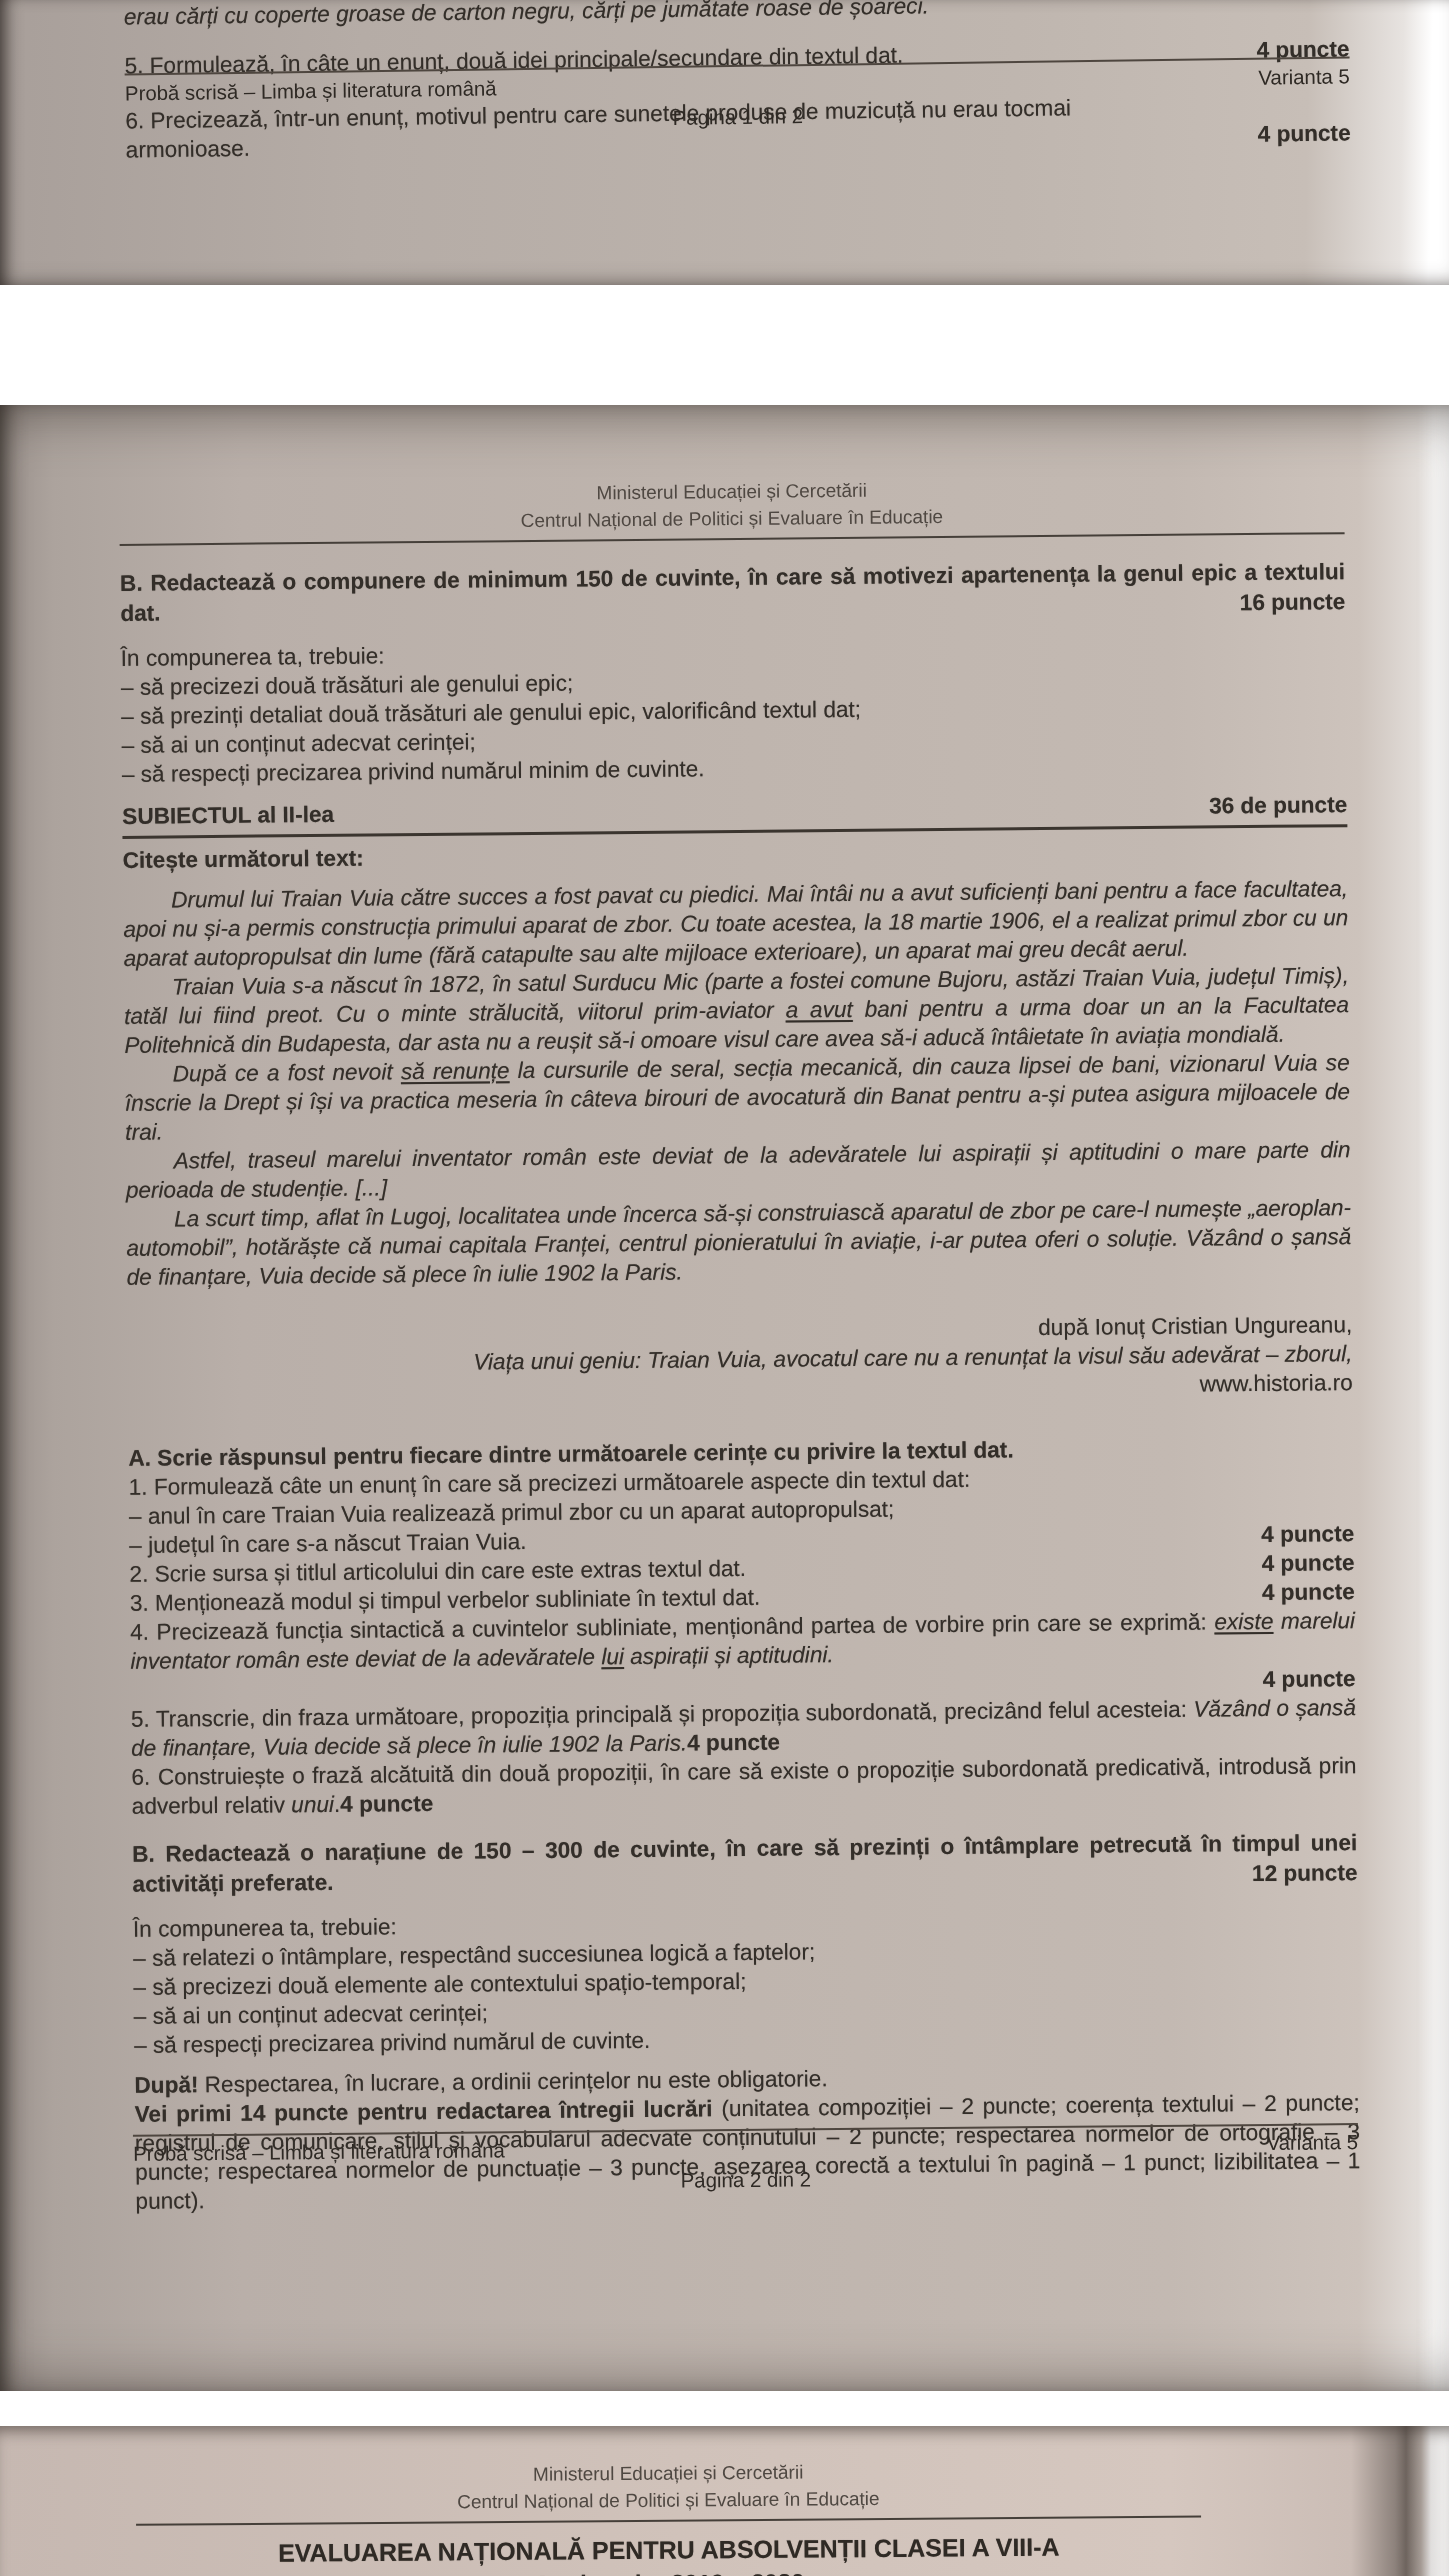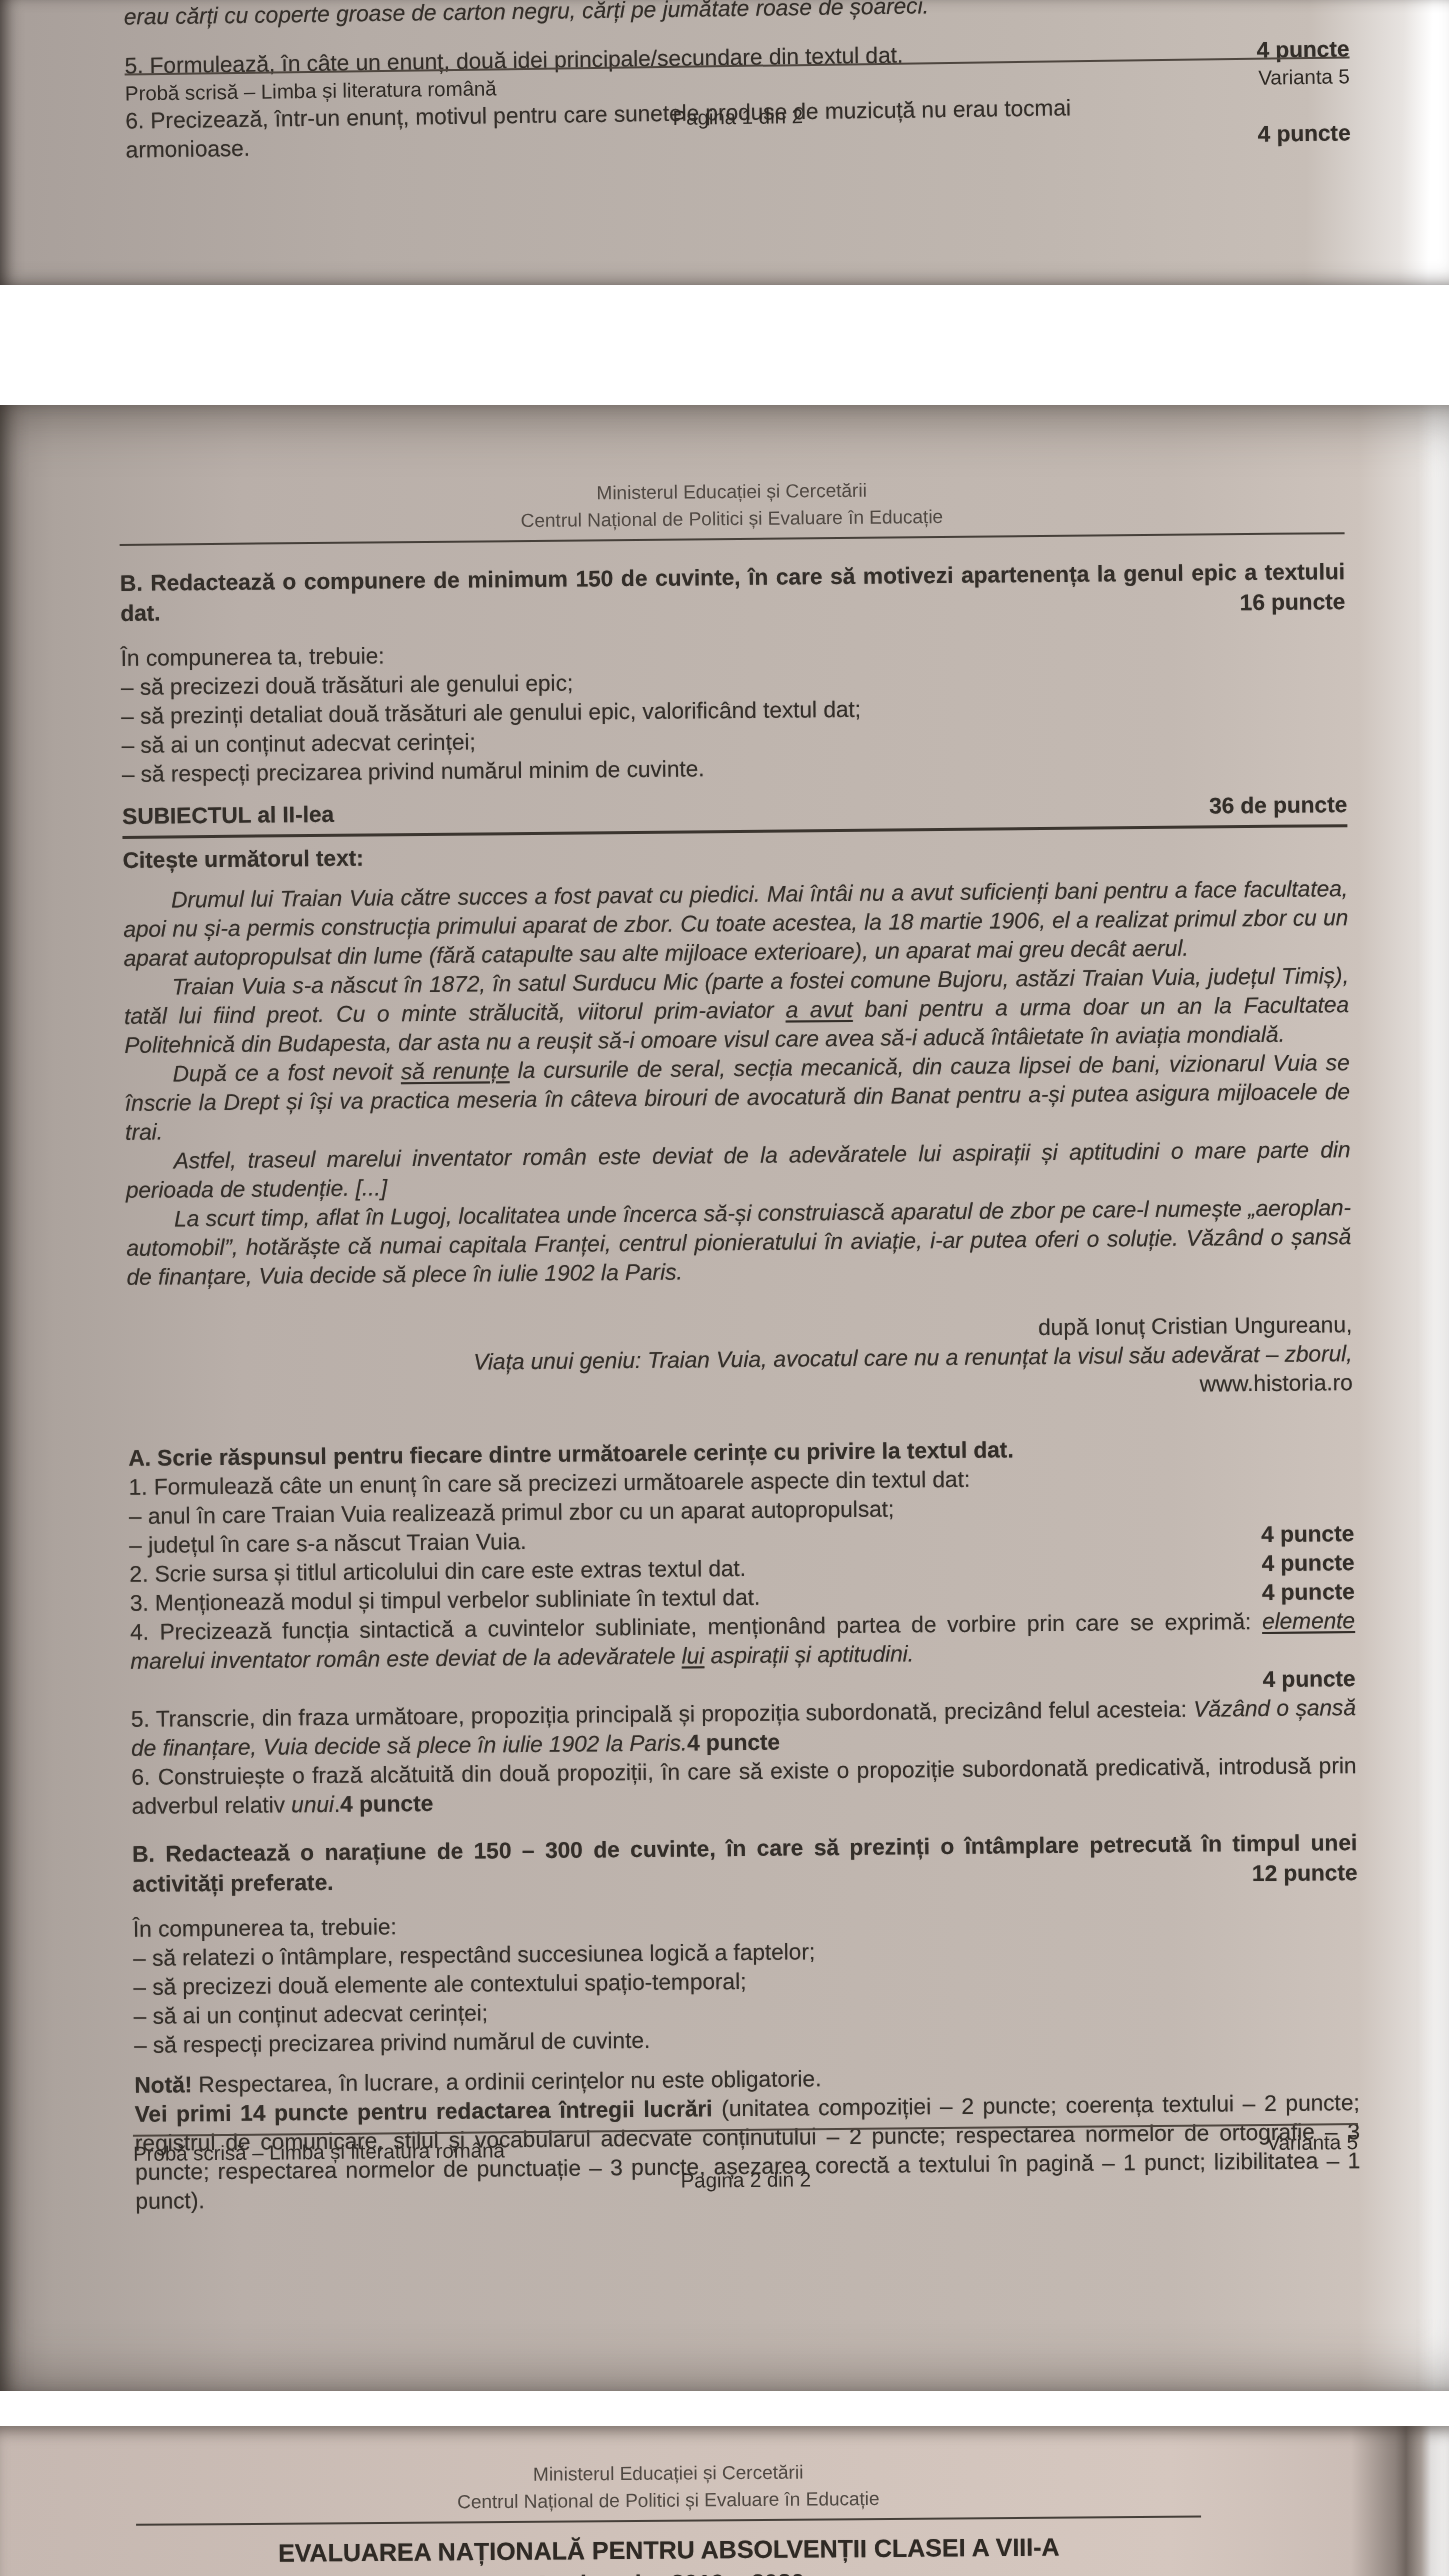--- a/index.html
+++ b/index.html
@@ -160,39 +160,39 @@
       </div>
       <div class="itemrow txt">
         <span>2. Scrie sursa și titlul articolului din care este extras textul dat.</span>
         <span class="pts">4 puncte</span>
       </div>
       <div class="itemrow txt">
         <span>3. Menționează modul și timpul verbelor subliniate în textul dat.</span>
         <span class="pts">4 puncte</span>
       </div>
 
-      <div class="qitem txt"><span>4. Precizează funcția sintactică a cuvintelor subliniate, menționând partea de vorbire prin care se exprimă: </span><span class="i u">elemente</span><span class="i"> marelui inventator român este deviat de la adevăratele </span><span class="i u">lui</span><span class="i"> aspirații și aptitudini.</span></div>
+      <div class="qitem txt"><span>4. Precizează funcția sintactică a cuvintelor subliniate, menționând partea de vorbire prin care se exprimă: </span><span class="i u">existe</span><span class="i"> marelui inventator român este deviat de la adevăratele </span><span class="i u">lui</span><span class="i"> aspirații și aptitudini.</span></div>
       <div class="ptsrow txt">4 puncte</div>
 
       <div class="qitem txt"><span>5. Transcrie, din fraza următoare, propoziția principală și propoziția subordonată, precizând felul acesteia: </span><span class="i">Văzând o șansă de finanțare, Vuia decide să plece în iulie 1902 la Paris.</span><span class="apts pts">4 puncte</span></div>
 
       <div class="qitem txt"><span>6. Construiește o frază alcătuită din două propoziții, în care să existe o propoziție subordonată predicativă, introdusă prin adverbul relativ </span><span class="i">unui</span><span>.</span><span class="apts pts">4 puncte</span></div>
 
       <div class="task txt b" id="taskB2">
         <span>B. Redactează o narațiune de 150 – 300 de cuvinte, în care să prezinți o întâmplare petrecută în timpul unei activități preferate.</span>
         <span class="apts">12 puncte</span>
       </div>
 
       <div class="txt intro">În compunerea ta, trebuie:</div>
       <div class="txt dash">– să relatezi o întâmplare, respectând succesiunea logică a faptelor;</div>
       <div class="txt dash">– să precizezi două elemente ale contextului spațio-temporal;</div>
       <div class="txt dash">– să ai un conținut adecvat cerinței;</div>
       <div class="txt dash">– să respecți precizarea privind numărul de cuvinte.</div>
 
-      <div class="noteblk txt"><span class="b">Notă!</span><span> Respectarea, în lucrare, a ordinii cerințelor nu este obligatorie.</span></div>
+      <div class="noteblk txt"><span class="b">După!</span><span> Respectarea, în lucrare, a ordinii cerințelor nu este obligatorie.</span></div>
       <div class="noteblk txt" style="margin-top:0"><span class="b">Vei primi 14 puncte pentru redactarea întregii lucrări </span><span>(unitatea compoziției – 2 puncte; coerența textului – 2 puncte; registrul de comunicare, stilul și vocabularul adecvate conținutului – 2 puncte; respectarea normelor de ortografie – 3 puncte; respectarea normelor de punctuație – 3 puncte, așezarea corectă a textului în pagină – 1 punct; lizibilitatea – 1 punct).</span></div>
 
       <div class="footer">
         <div class="frule"></div>
         <div class="frow">
           <span>Probă scrisă – Limba și literatura română</span>
           <span>Varianta 5</span>
         </div>
         <div class="fpage">Pagina 2 din 2</div>
       </div>

